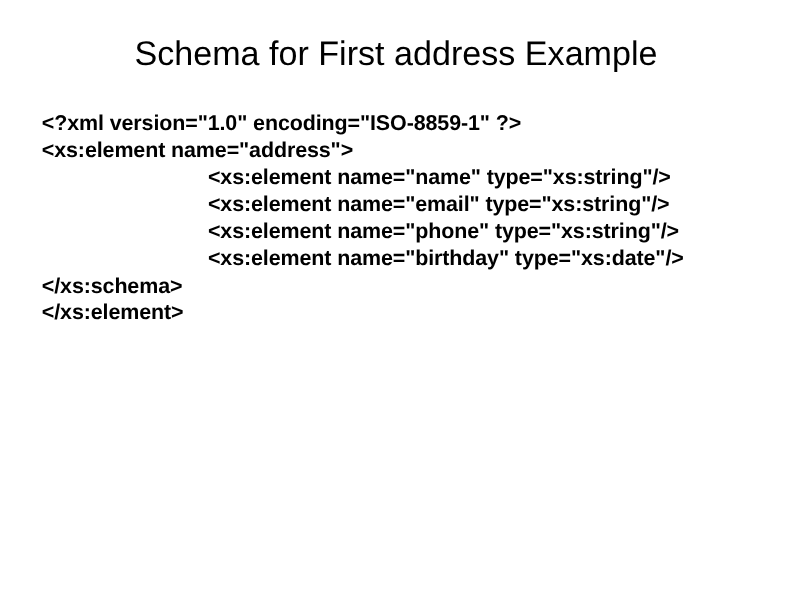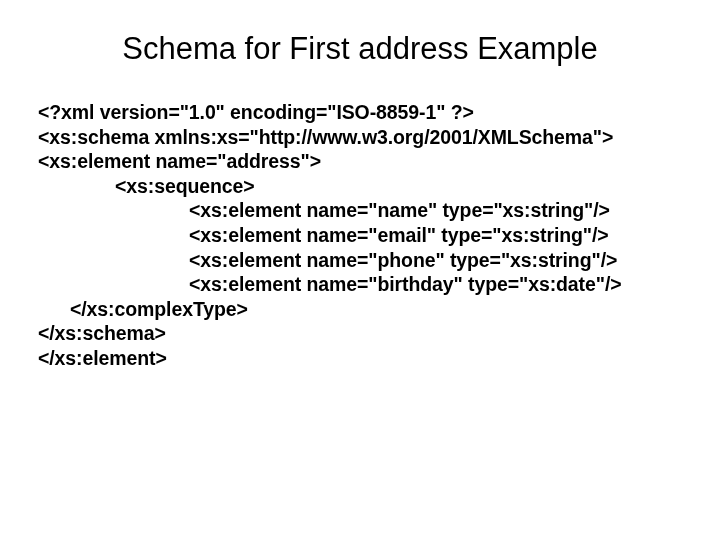--- a/index.html
+++ b/index.html
@@ -57,25 +57,22 @@
 </style>
 </head>
 <body>
 
 <div class="slide">
 
   <div class="slide-title">Schema for First address Example</div>
 
   <div class="code-block">
       <div class="code-line ind-0">&lt;?xml version="1.0" encoding="ISO-8859-1" ?&gt;</div>
-      <div class="code-line ind-0">&lt;xs:schema xmlns:xs="http://www.w3.org/2001/XMLSchema"&gt;</div>
       <div class="code-line ind-0">&lt;xs:element name="address"&gt;</div>
-      <div class="code-line ind-2">&lt;xs:sequence&gt;</div>
       <div class="code-line ind-3">&lt;xs:element name="name" type="xs:string"/&gt;</div>
       <div class="code-line ind-3">&lt;xs:element name="email" type="xs:string"/&gt;</div>
       <div class="code-line ind-3">&lt;xs:element name="phone" type="xs:string"/&gt;</div>
       <div class="code-line ind-3">&lt;xs:element name="birthday" type="xs:date"/&gt;</div>
-      <div class="code-line ind-1">&lt;/xs:complexType&gt;</div>
       <div class="code-line ind-0">&lt;/xs:schema&gt;</div>
       <div class="code-line ind-0">&lt;/xs:element&gt;</div>
     </div>
 
 </div>
 
 </body></html>

